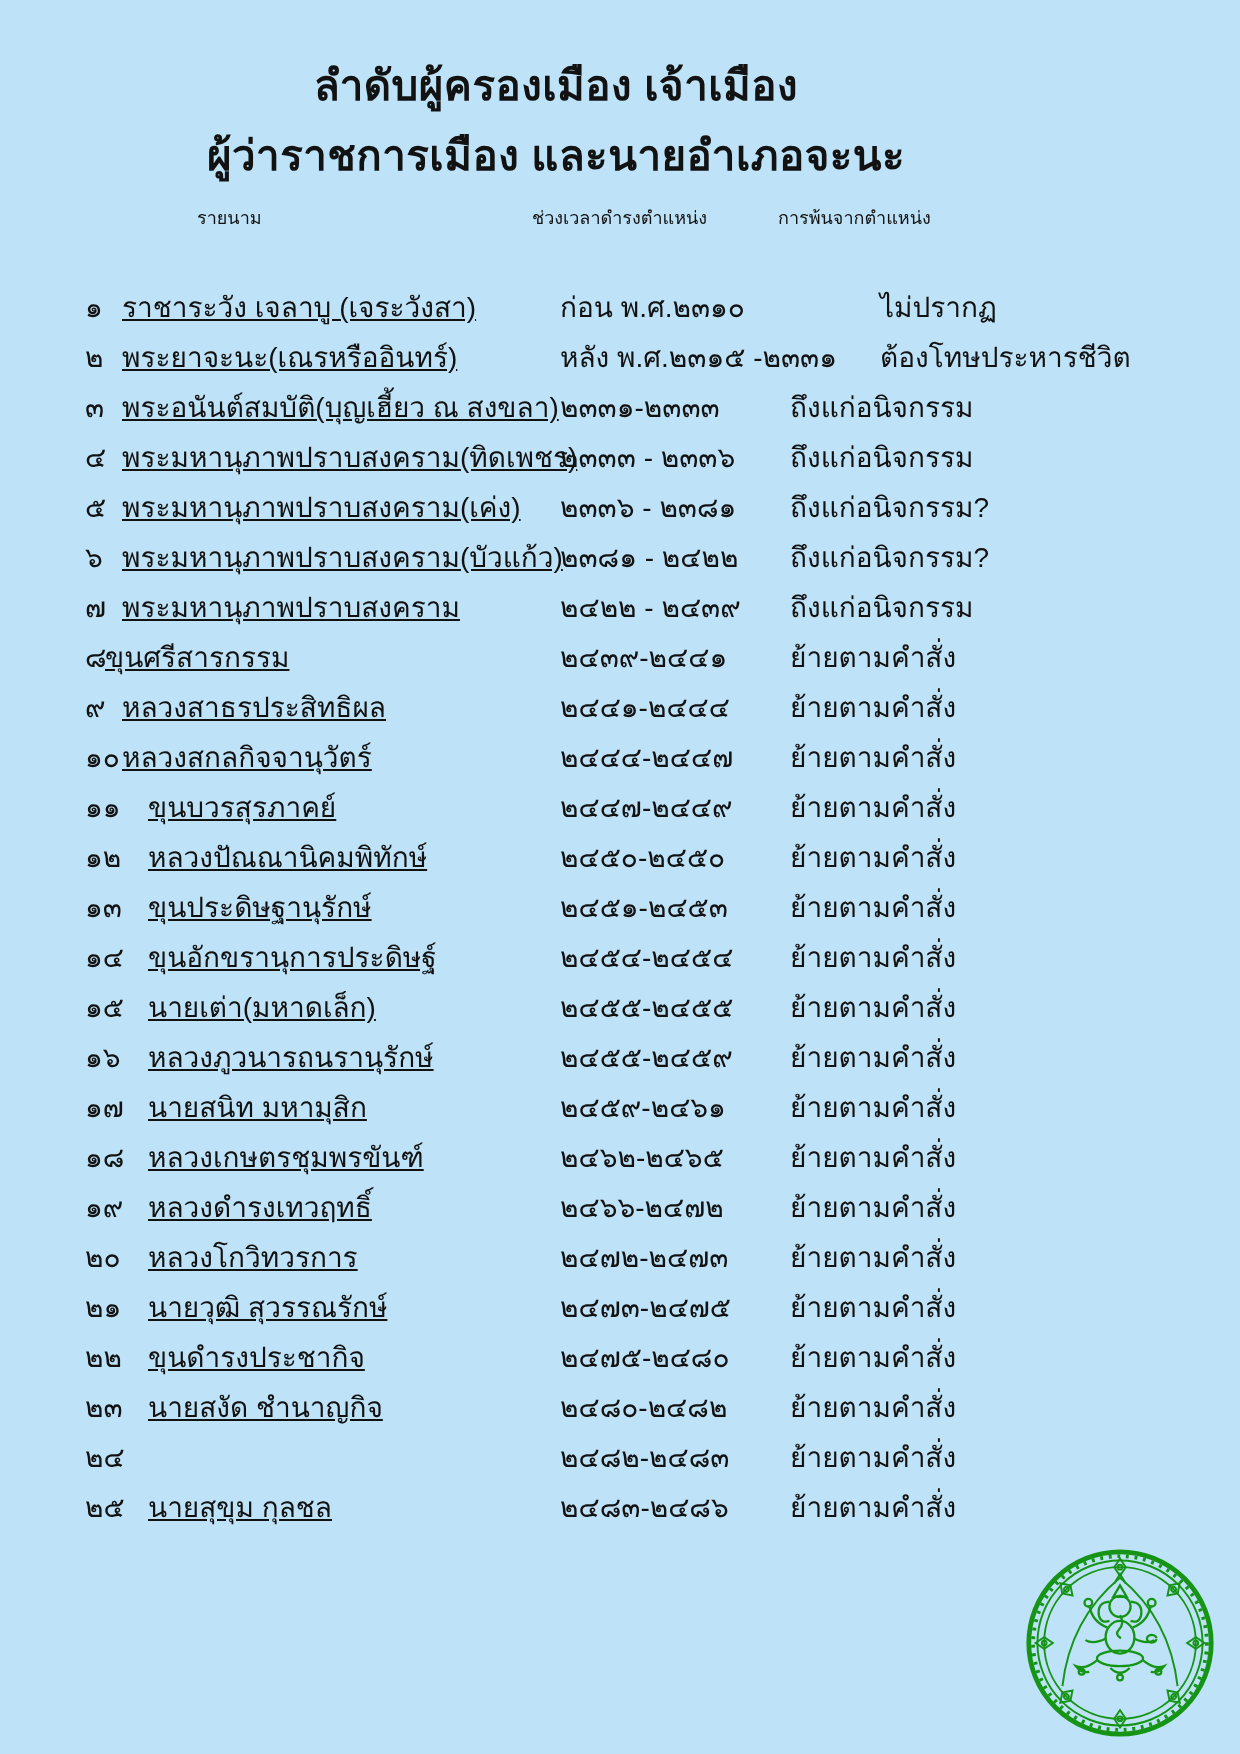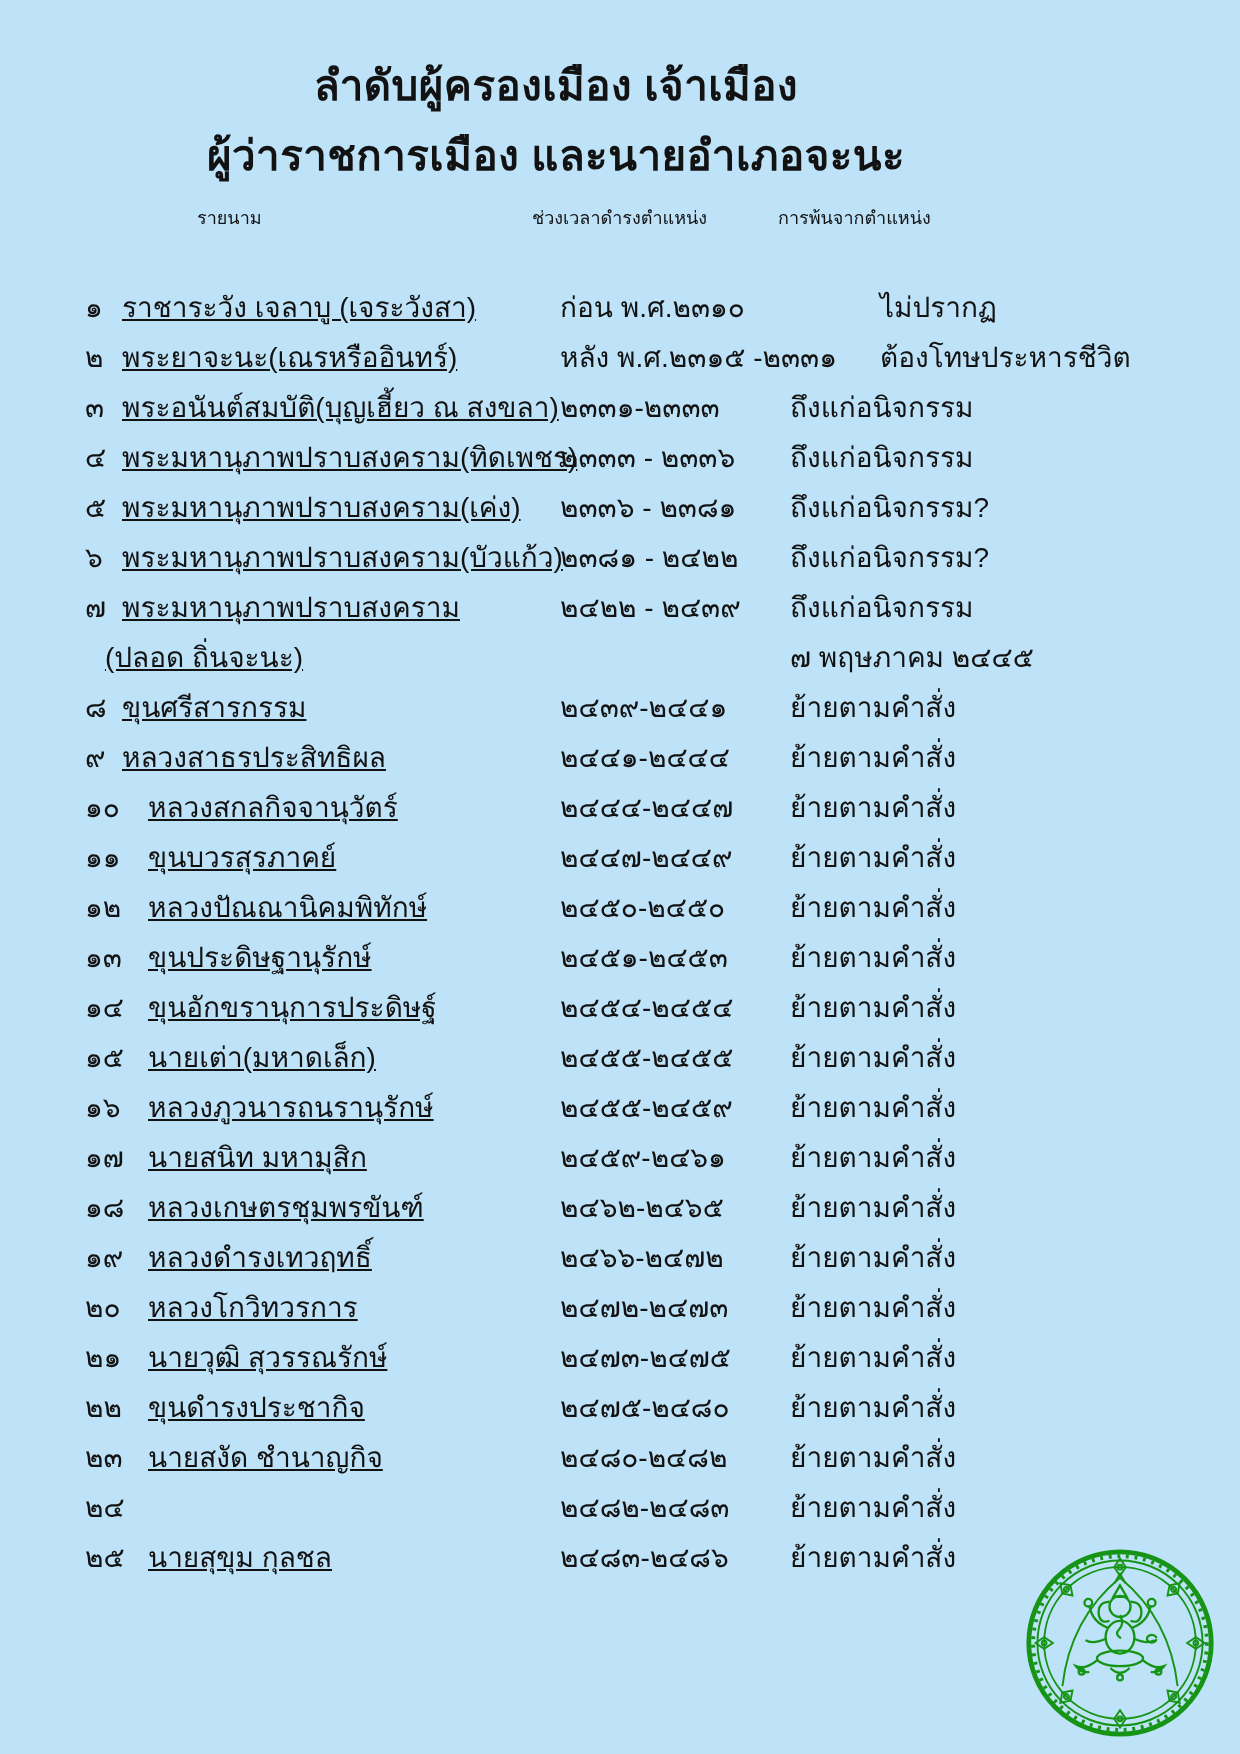--- a/index.html
+++ b/index.html
@@ -104,26 +104,20 @@
     <span class="cell num">๖</span>
     <span class="cell name">พระมหานุภาพปราบสงคราม(บัวแก้ว)</span>
     <span class="cell period">๒๓๘๑ - ๒๔๒๒</span>
     <span class="cell reason">ถึงแก่อนิจกรรม?</span>
   </div>
     <div class="row">
     <span class="cell num">๗</span>
     <span class="cell name">พระมหานุภาพปราบสงคราม</span>
     <span class="cell period">๒๔๒๒ - ๒๔๓๙</span>
     <span class="cell reason">ถึงแก่อนิจกรรม</span>
-  </div>
-    <div class="row">
-    <span class="cell num"></span>
-    <span class="cell name">(ปลอด ถิ่นจะนะ)</span>
-    <span class="cell period"></span>
-    <span class="cell reason">๗ พฤษภาคม ๒๔๔๕</span>
   </div>
     <div class="row">
     <span class="cell num">๘</span>
     <span class="cell name">ขุนศรีสารกรรม</span>
     <span class="cell period">๒๔๓๙-๒๔๔๑</span>
     <span class="cell reason">ย้ายตามคำสั่ง</span>
   </div>
     <div class="row">
     <span class="cell num">๙</span>
     <span class="cell name">หลวงสาธรประสิทธิผล</span>

